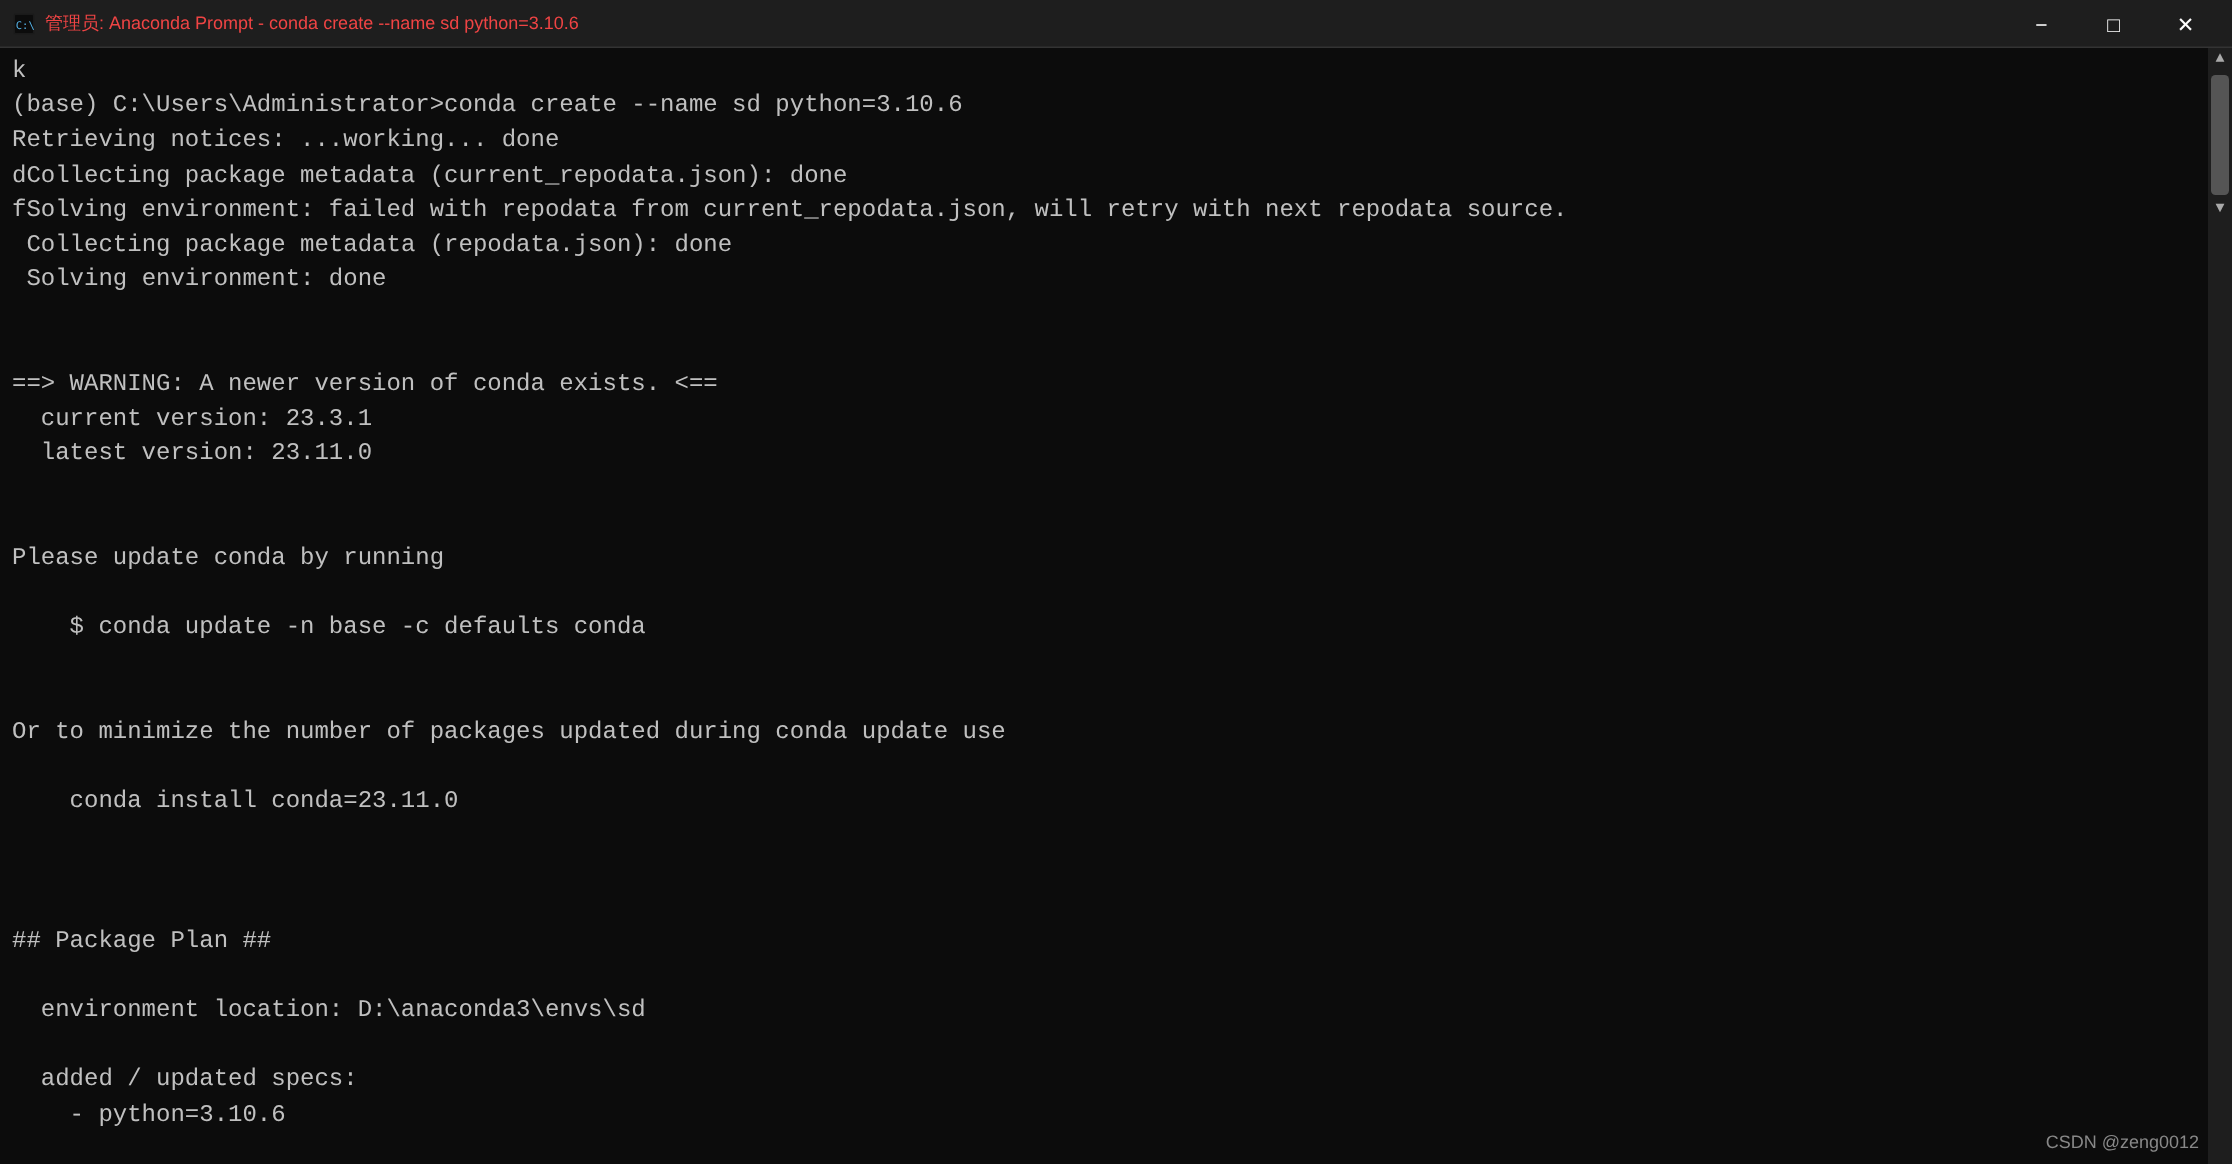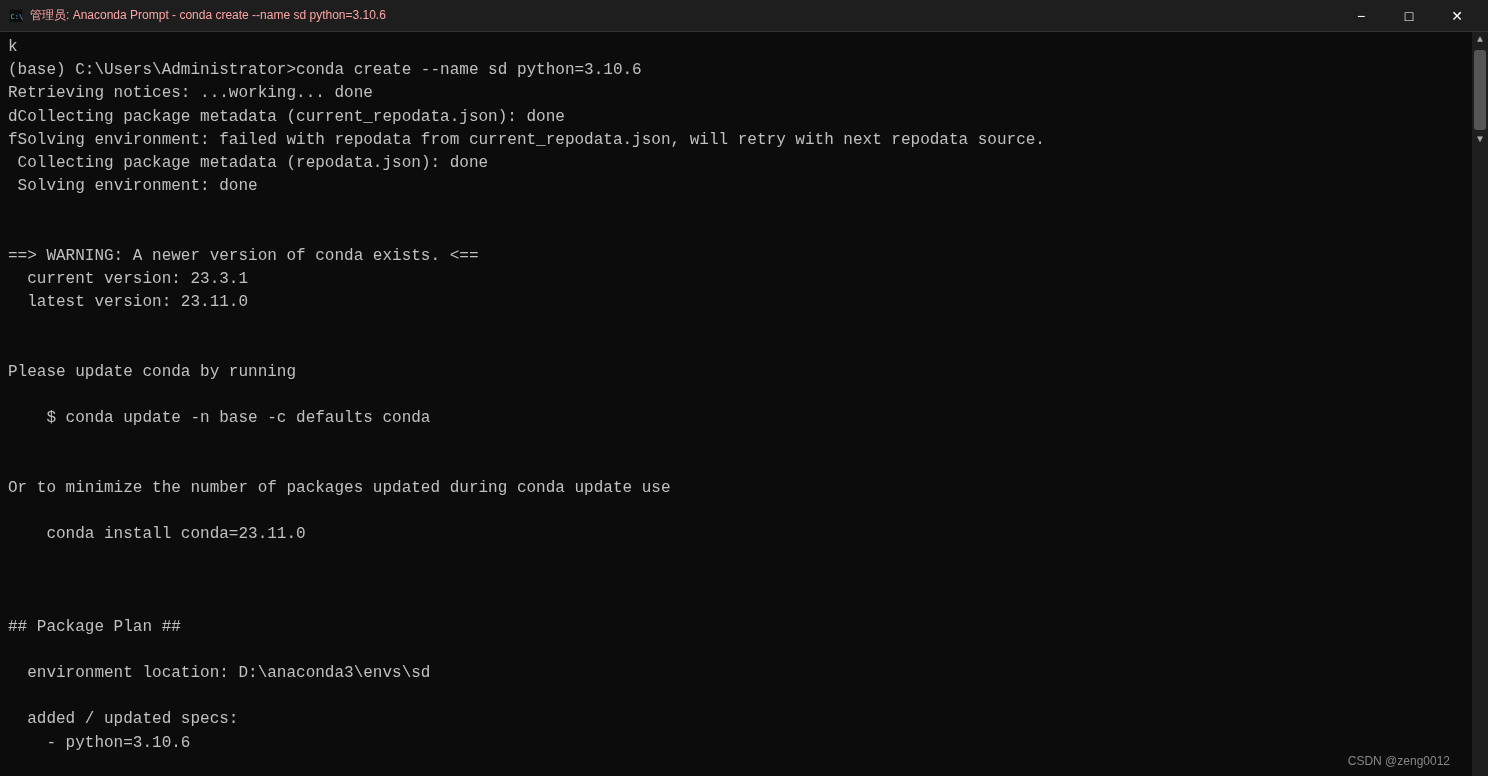--- a/index.html
+++ b/index.html
@@ -42,21 +42,21 @@
       align-items: center;
       justify-content: center;
     }
 
     .title-bar-icon svg {
       width: 14px;
       height: 14px;
     }
 
     .title-bar-title {
-      color: #fca5a5;
+      color: #ef4444;
       font-size: 12px;
       font-family: 'Microsoft YaHei', 'SimSun', sans-serif;
     }
 
     .title-bar-controls {
       display: flex;
       align-items: center;
       gap: 2px;
     }
 
@@ -137,21 +137,21 @@
       justify-content: center;
       color: #aaa;
       font-size: 10px;
       cursor: pointer;
     }
 
     
     .watermark {
       position: absolute;
       bottom: 6px;
-      right: 38px;
+      right: 22px;
       color: #888;
       font-size: 12px;
       font-family: Arial, sans-serif;
     }
   </style>
 </head>
 <body>
 
 <div class="title-bar">
   <div class="title-bar-left">

